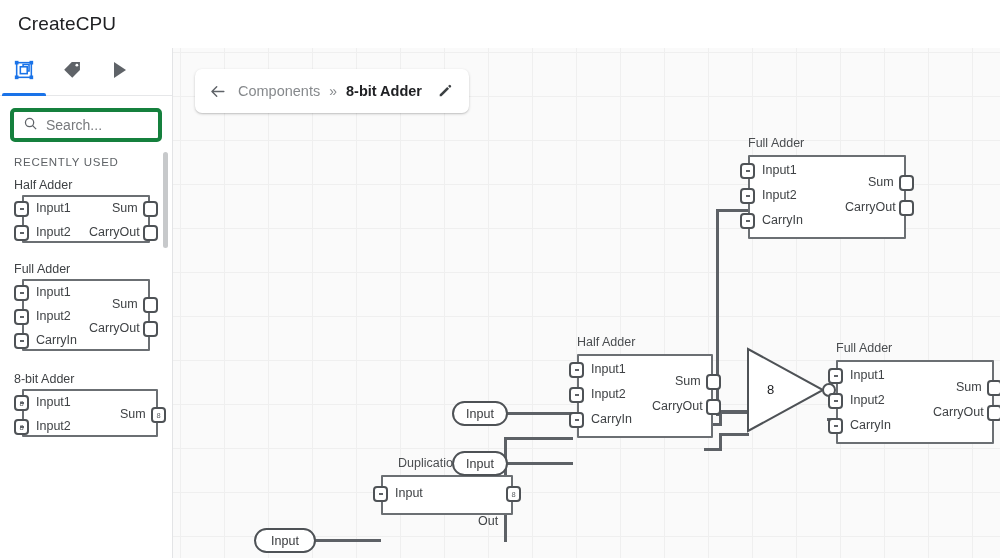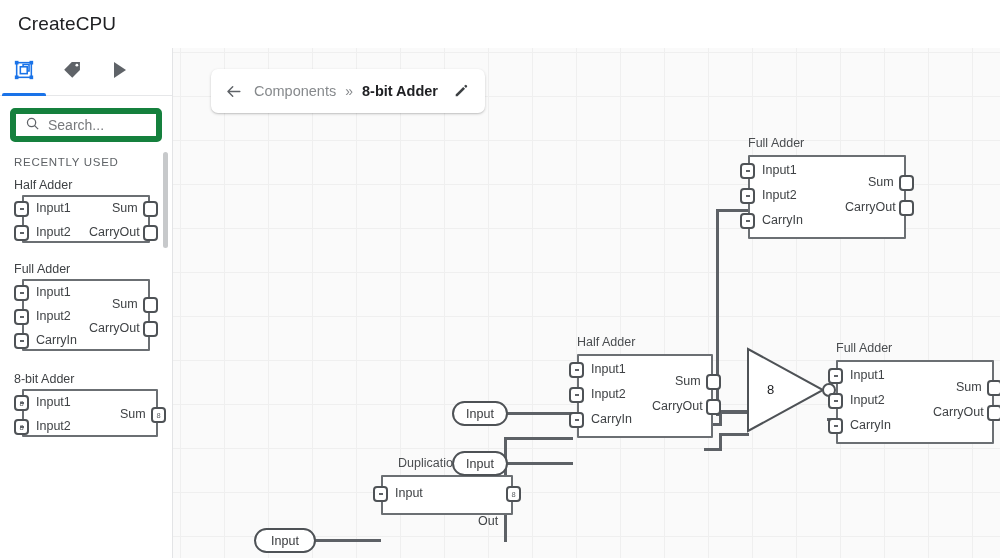--- a/index.html
+++ b/index.html
@@ -41,21 +41,21 @@
     position:relative; cursor:pointer;
   }
   .tab.active::after {
     content:""; position:absolute; left:2px; right:2px; bottom:-1px; height:3px;
     background:#1a73e8; border-radius:2px 2px 0 0;
   }
 
   
   .searchwrap { padding:12px 10px 0 10px; }
   .searchbox {
-    height:34px; border:6px solid #15803d; border-radius:5px;
+    height:34px; border:4px solid #15803d; border-radius:5px;
     display:flex; align-items:center; padding:0 9px; background:#fff;
   }
   .searchbox .ph { font-size:14px; color:#77797c; margin-left:8px; }
 
   .section-label {
     font-size:11.5px; letter-spacing:0.7px; color:#5e6266;
     padding:14px 0 0 14px; text-transform:uppercase;
   }
   .pal-item { position:relative; margin:0 0 0 14px; }
   .pal-name { font-size:12.5px; color:#3f4245; margin-bottom:3px; }
@@ -86,21 +86,21 @@
     background-color:#fafafa;
     background-image:
       linear-gradient(to right, #efefef 1px, transparent 1px),
       linear-gradient(to bottom, #efefef 1px, transparent 1px);
     background-size:44px 44px;
     background-position: 7px 4px;
     overflow:hidden;
   }
 
   .breadcrumb {
-    position:absolute; left:38px; top:21px;
+    position:absolute; left:22px; top:21px;
     height:44px; min-width:250px;
     background:#ffffff; border-radius:7px;
     box-shadow:0 1px 3px rgba(0,0,0,0.18), 0 1px 1px rgba(0,0,0,0.08);
     display:flex; align-items:center; padding:0 14px 0 10px; gap:9px;
   }
   .bc-back { width:24px; height:24px; display:flex; align-items:center; justify-content:center; cursor:pointer; }
   .bc-parent { font-size:14.5px; color:#86898c; cursor:pointer; }
   .bc-sep { font-size:14px; color:#86898c; }
   .bc-cur { font-size:14.5px; color:#202124; font-weight:600; }
   .bc-edit { width:20px; height:20px; margin-left:4px; display:flex; align-items:center; justify-content:center; cursor:pointer; }

